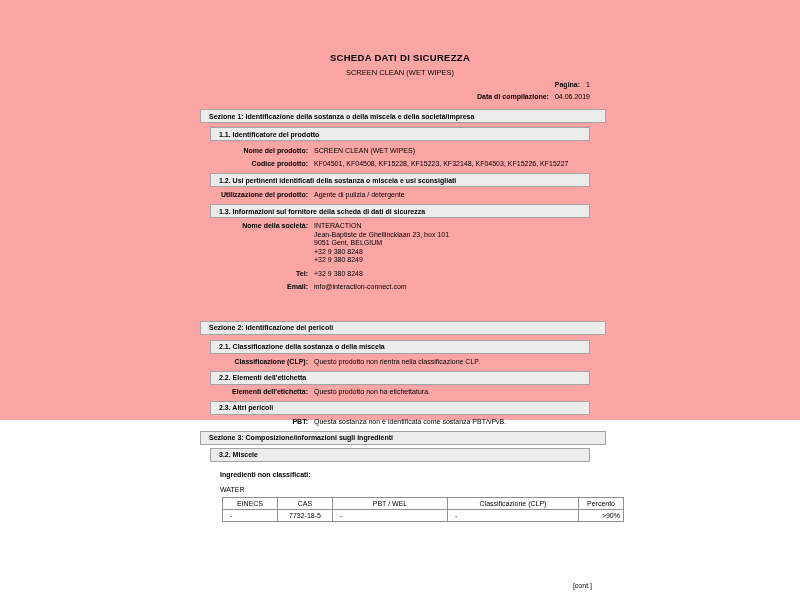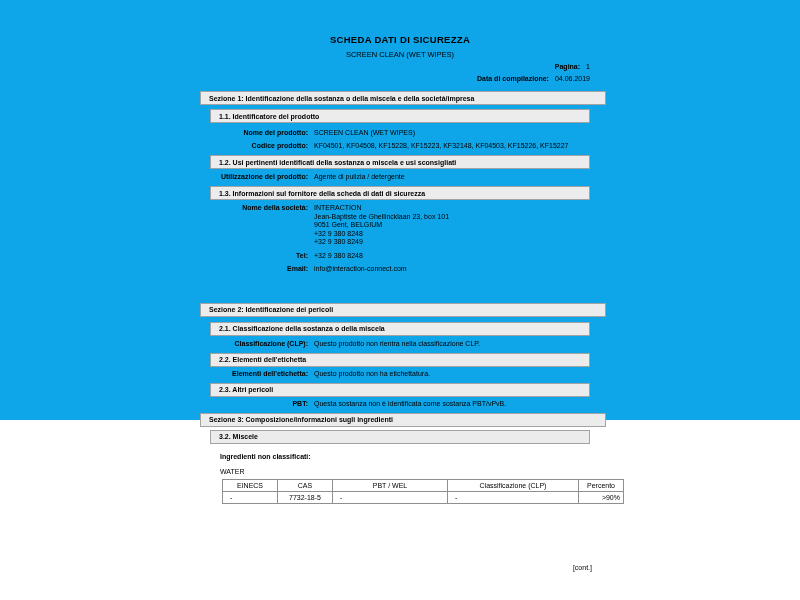--- a/index.html
+++ b/index.html
@@ -4,21 +4,21 @@
 <style>
   html,body { margin:0; padding:0; background:#fff; }
   body {
     width:800px; height:600px; overflow:hidden;
     font-family:"Liberation Sans", sans-serif;
     color:#000;
     -webkit-font-smoothing:antialiased;
   }
   .page {
     position:relative; width:800px; height:420px;
-    box-sizing:border-box; padding-top:34px; background:#0ea5e9;
+    box-sizing:border-box; padding-top:52px; background:#fca5a5;
   }
   .doc-title {
     text-align:center; font-size:9.5px; font-weight:bold;
     letter-spacing:.3px; line-height:11px;
   }
   .doc-subtitle {
     text-align:center; font-size:7.5px; line-height:9px; margin-top:5px;
   }
   .meta-line {
     text-align:right; padding-right:210px; font-size:7px; line-height:8px;

